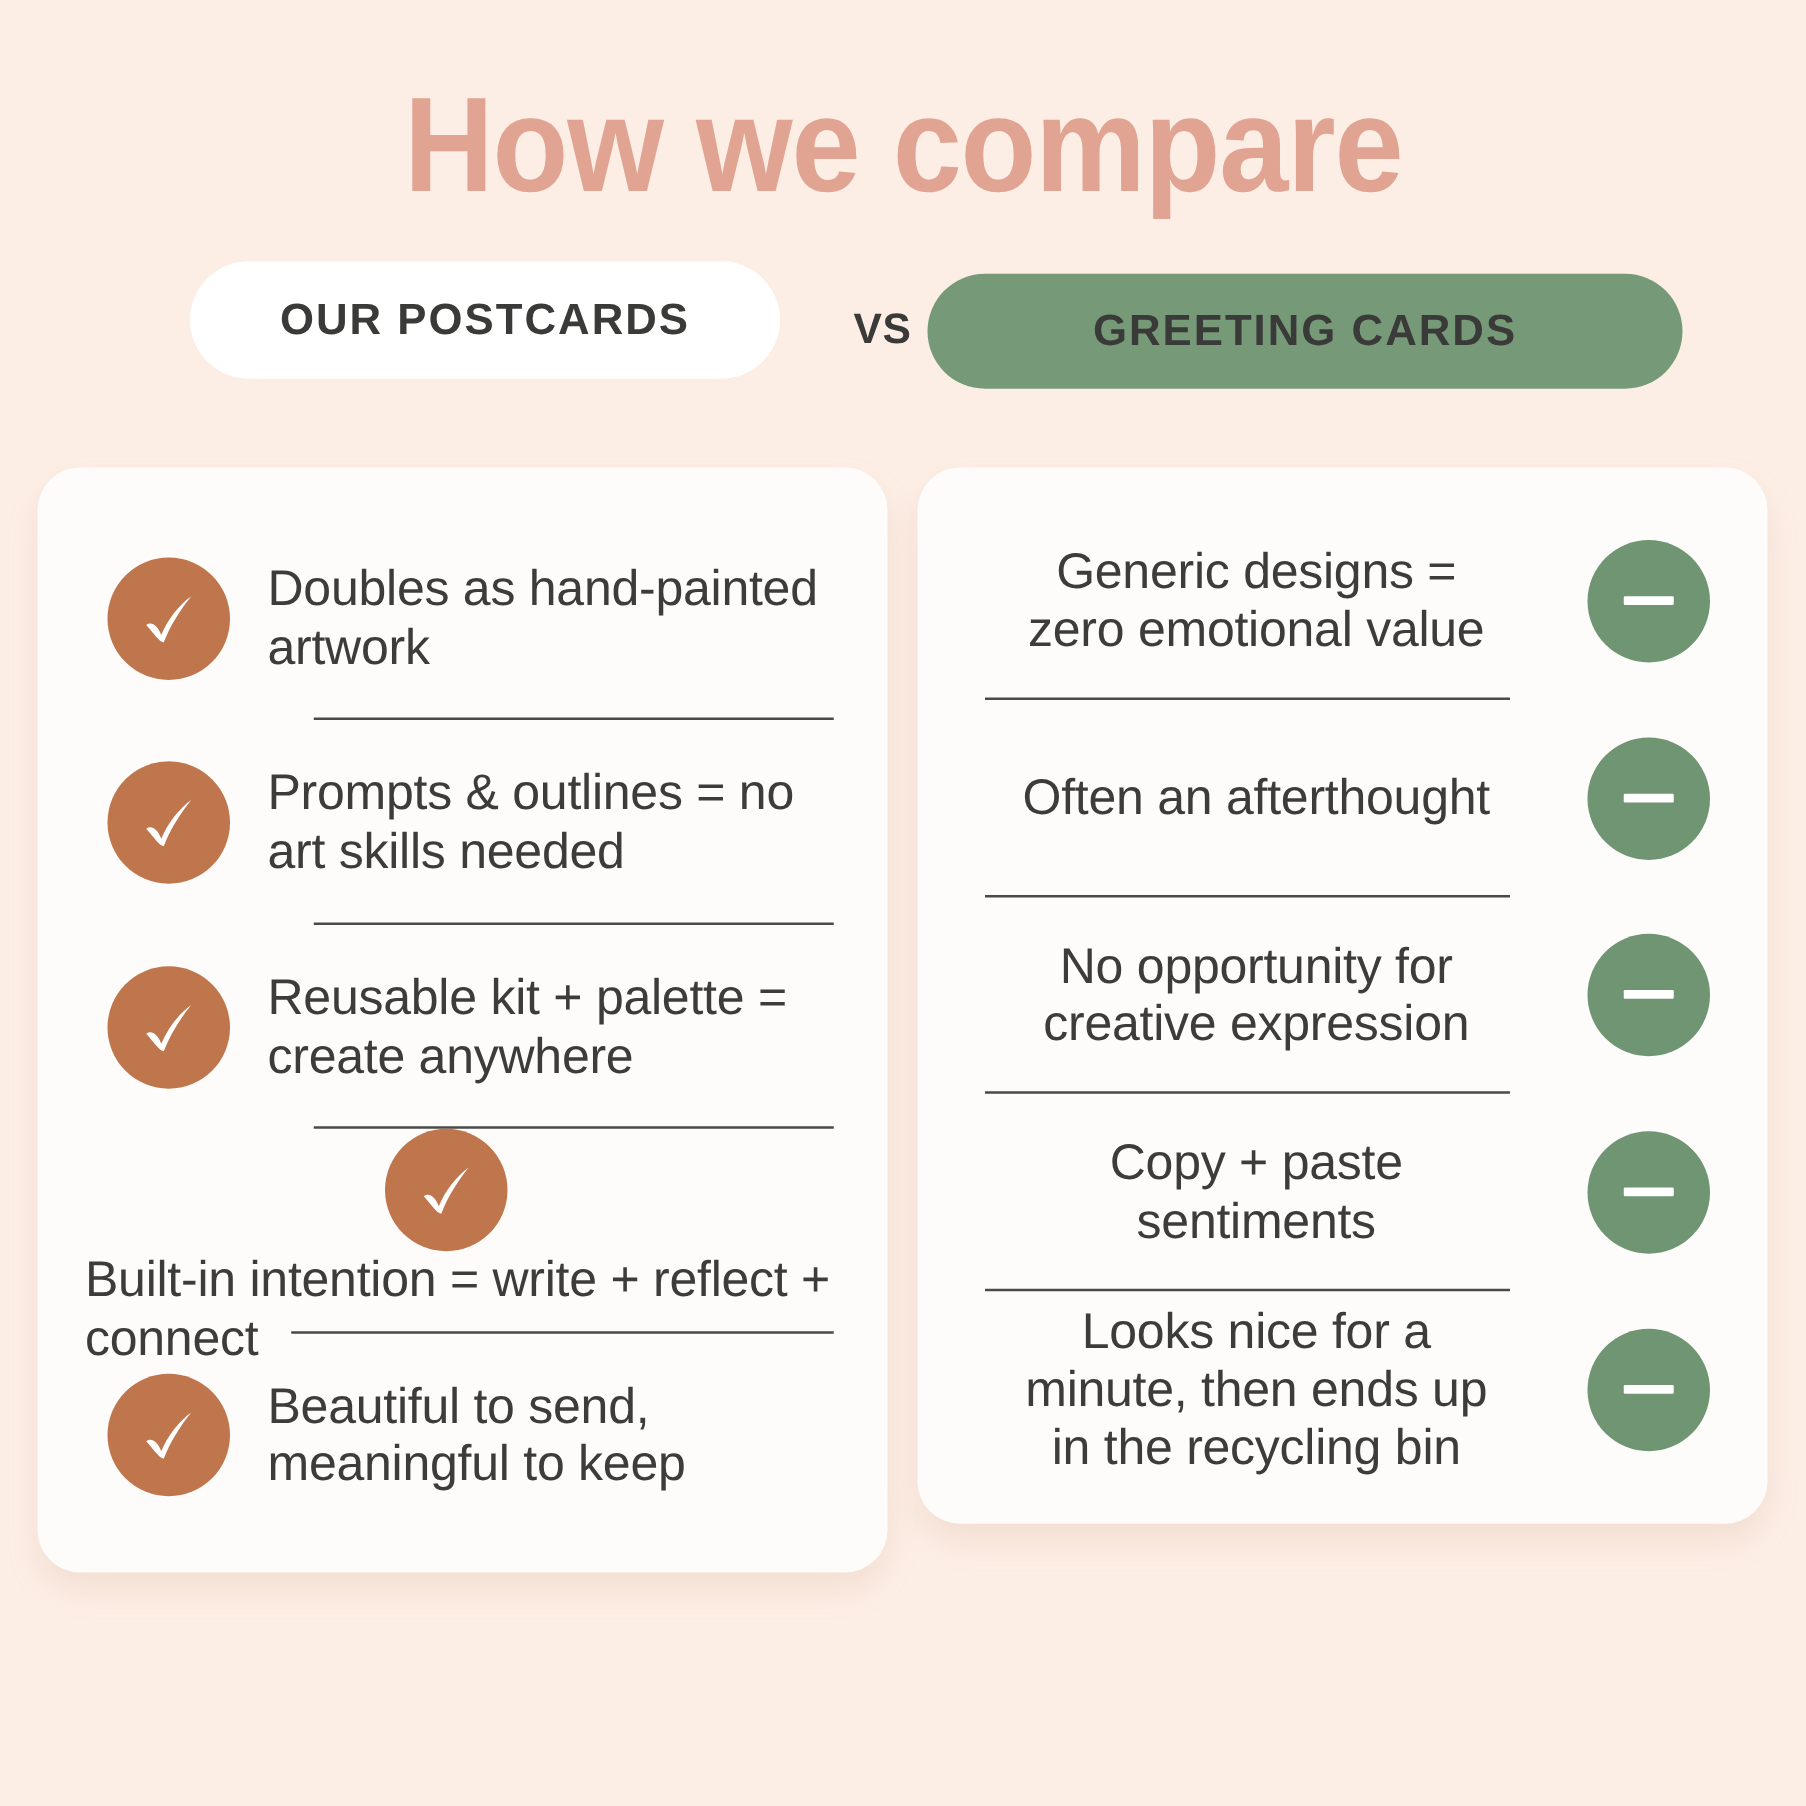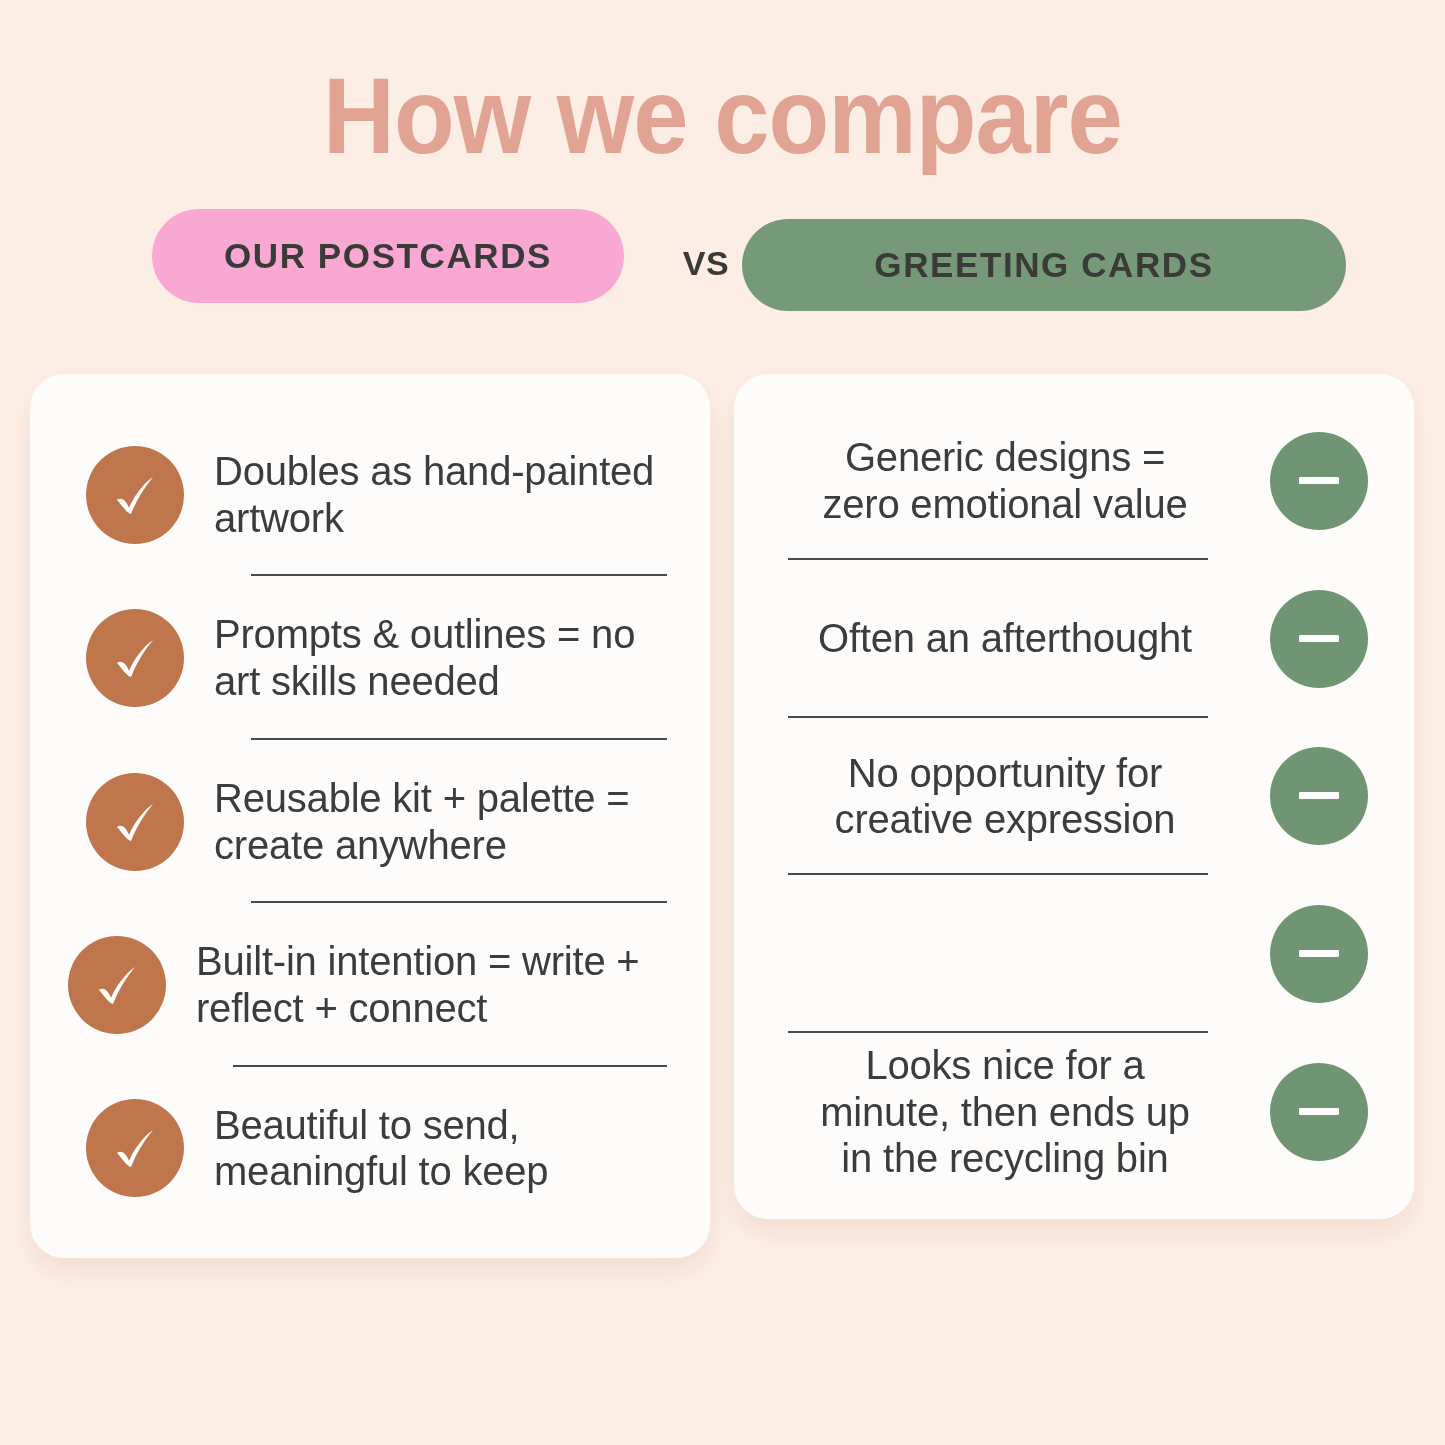--- a/index.html
+++ b/index.html
@@ -49,21 +49,21 @@
     color: #3A3A38;
     font-weight: bold;
     font-size: 35px;
     letter-spacing: 1.6px;
   }
   .pill-left {
     left: 152px;
     top: 3px;
     width: 472px;
     height: 94px;
-    background: #f9a8d4;
+    background: #ffffff;
   }
   .pill-right {
     left: 742px;
     top: 13px;
     width: 604px;
     height: 92px;
     background: #769A77;
   }
   .vs {
     position: absolute;
@@ -143,21 +143,21 @@
   .row-text {
     flex: 1 1 auto;
     color: #3C3C3C;
     font-size: 40px;
     line-height: 1.17;
     letter-spacing: -0.2px;
     white-space: pre-line;
   }
   .row-left .row-text  { text-align: left; }
   .row-right .row-text { text-align: center; }
-  .row-left.wide { margin-left: -18px; }
+  .row-left.wide { margin-left: -18px; flex-direction: column; }
 </style>
 </head>
 <body>
 
 <div class="title">How we compare</div>
 
 <div class="pills">
   <div class="pill pill-left">
     <span>OUR POSTCARDS</span>
   </div>
@@ -257,20 +257,22 @@
 creative expression</div>
       <div class="sep"></div>
     </div>
 
     <div class="row row-right">
       <div class="badge badge-minus">
         <svg width="58" height="58" viewBox="0 0 58 58" aria-hidden="true">
           <rect x="9" y="25" width="40" height="7" rx="1" fill="#FFFFFF"></rect>
         </svg>
       </div>
+      <div class="row-text">Copy + paste
+sentiments</div>
       <div class="sep"></div>
     </div>
 
     <div class="row row-right">
       <div class="badge badge-minus">
         <svg width="58" height="58" viewBox="0 0 58 58" aria-hidden="true">
           <rect x="9" y="25" width="40" height="7" rx="1" fill="#FFFFFF"></rect>
         </svg>
       </div>
       <div class="row-text">Looks nice for a

